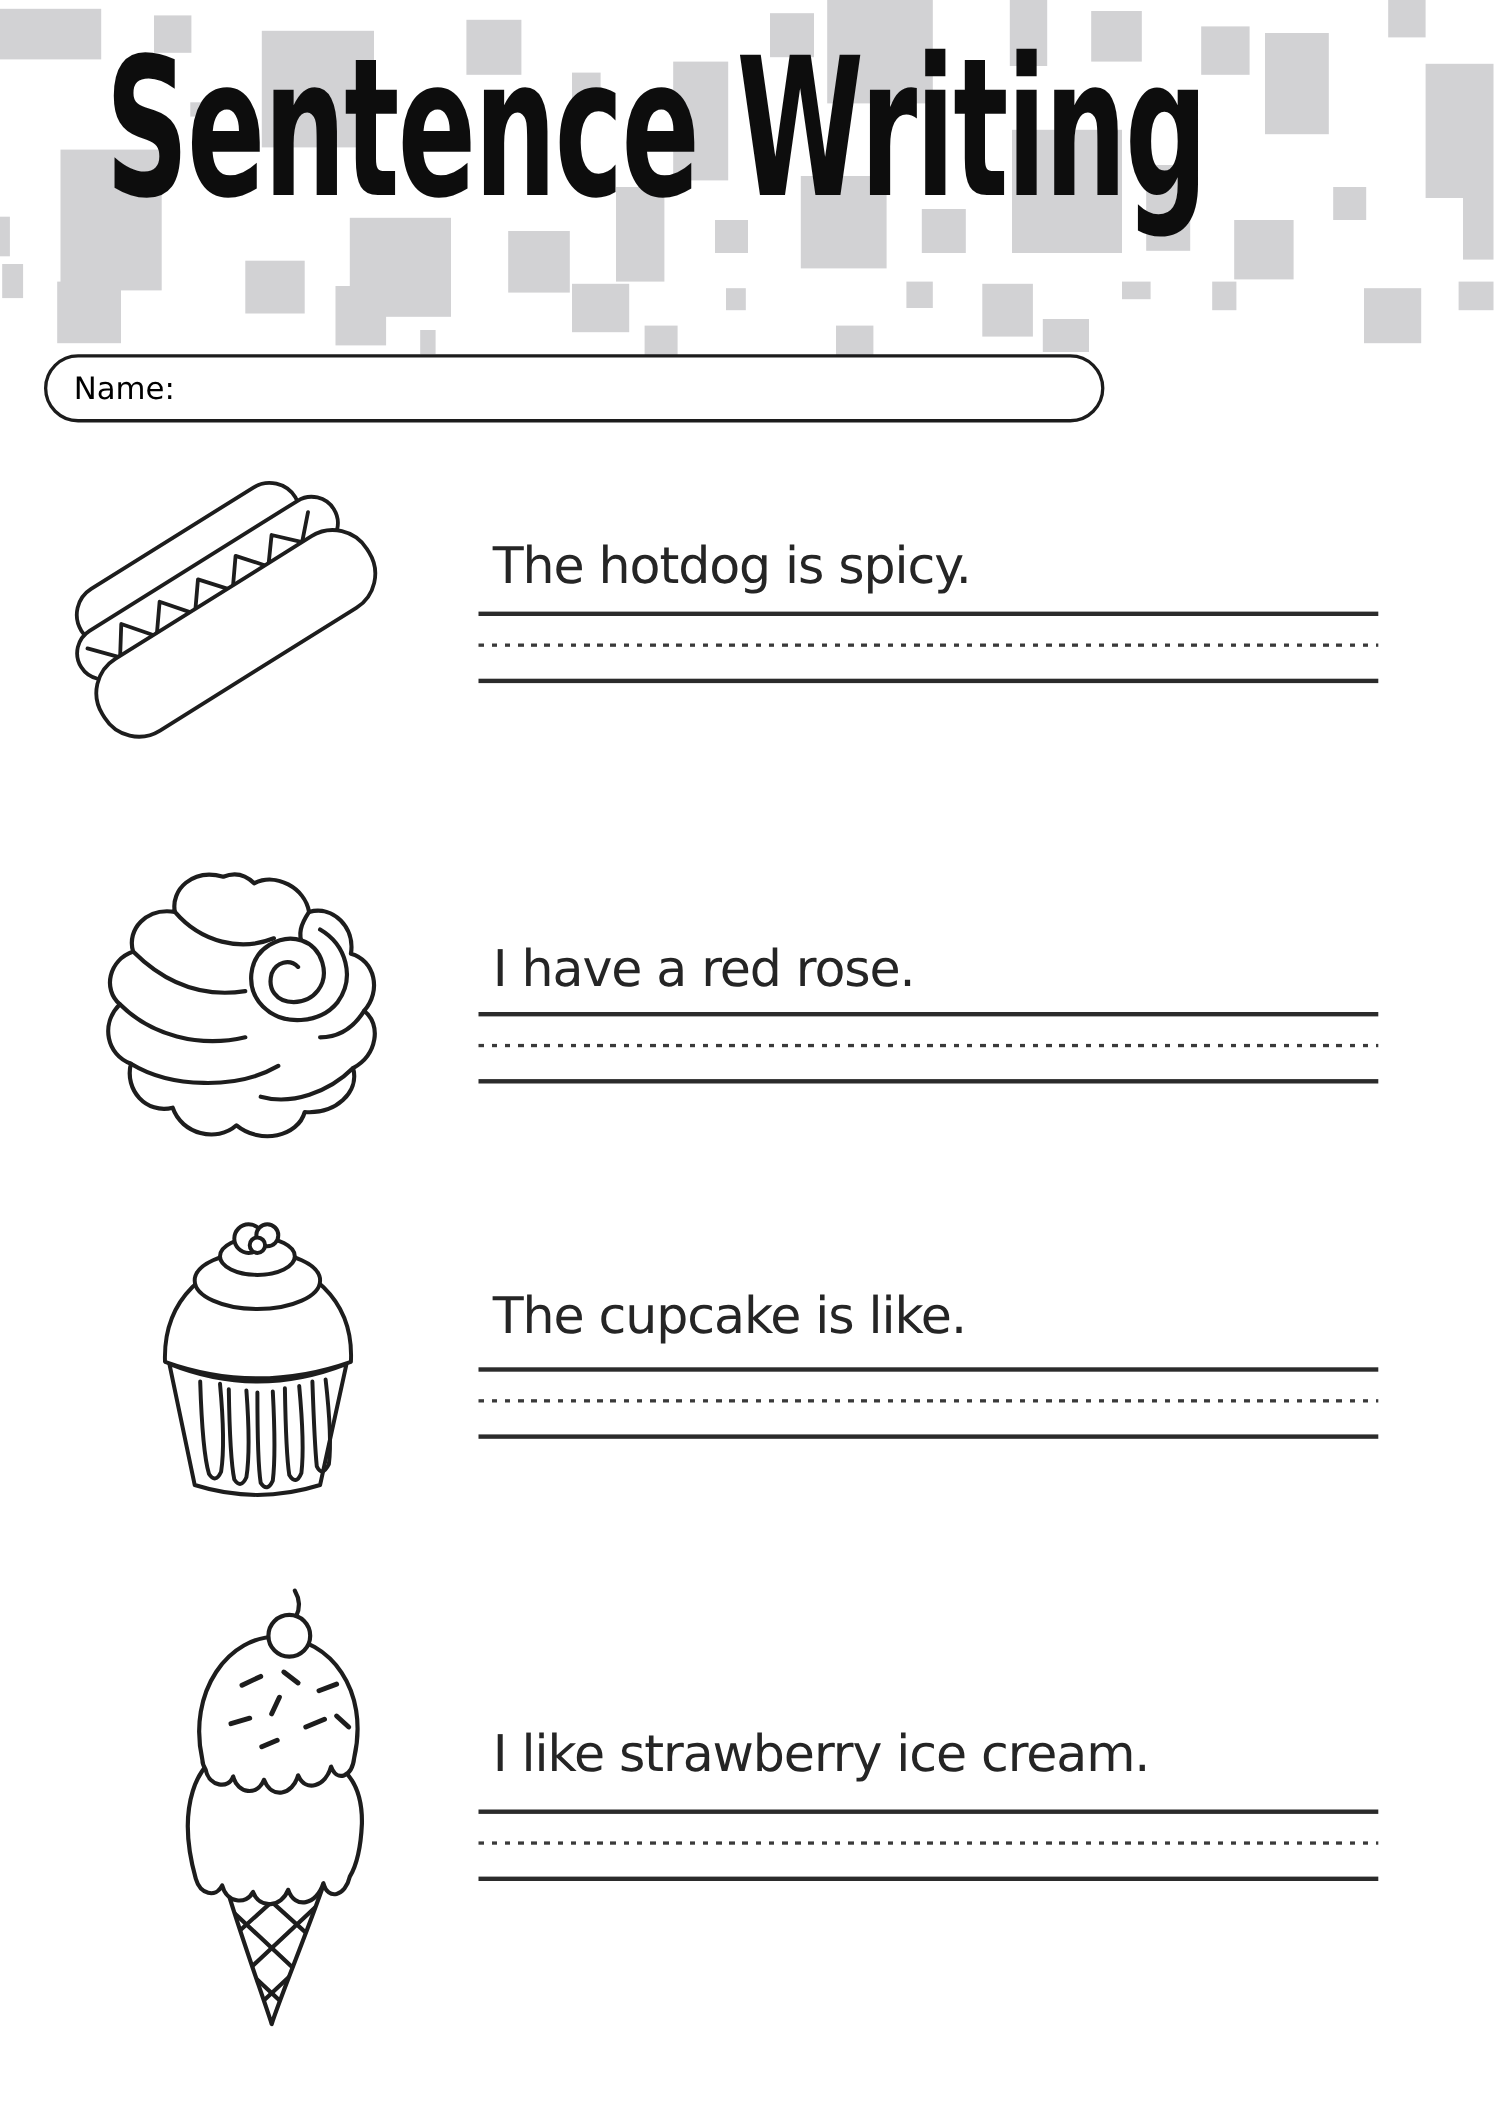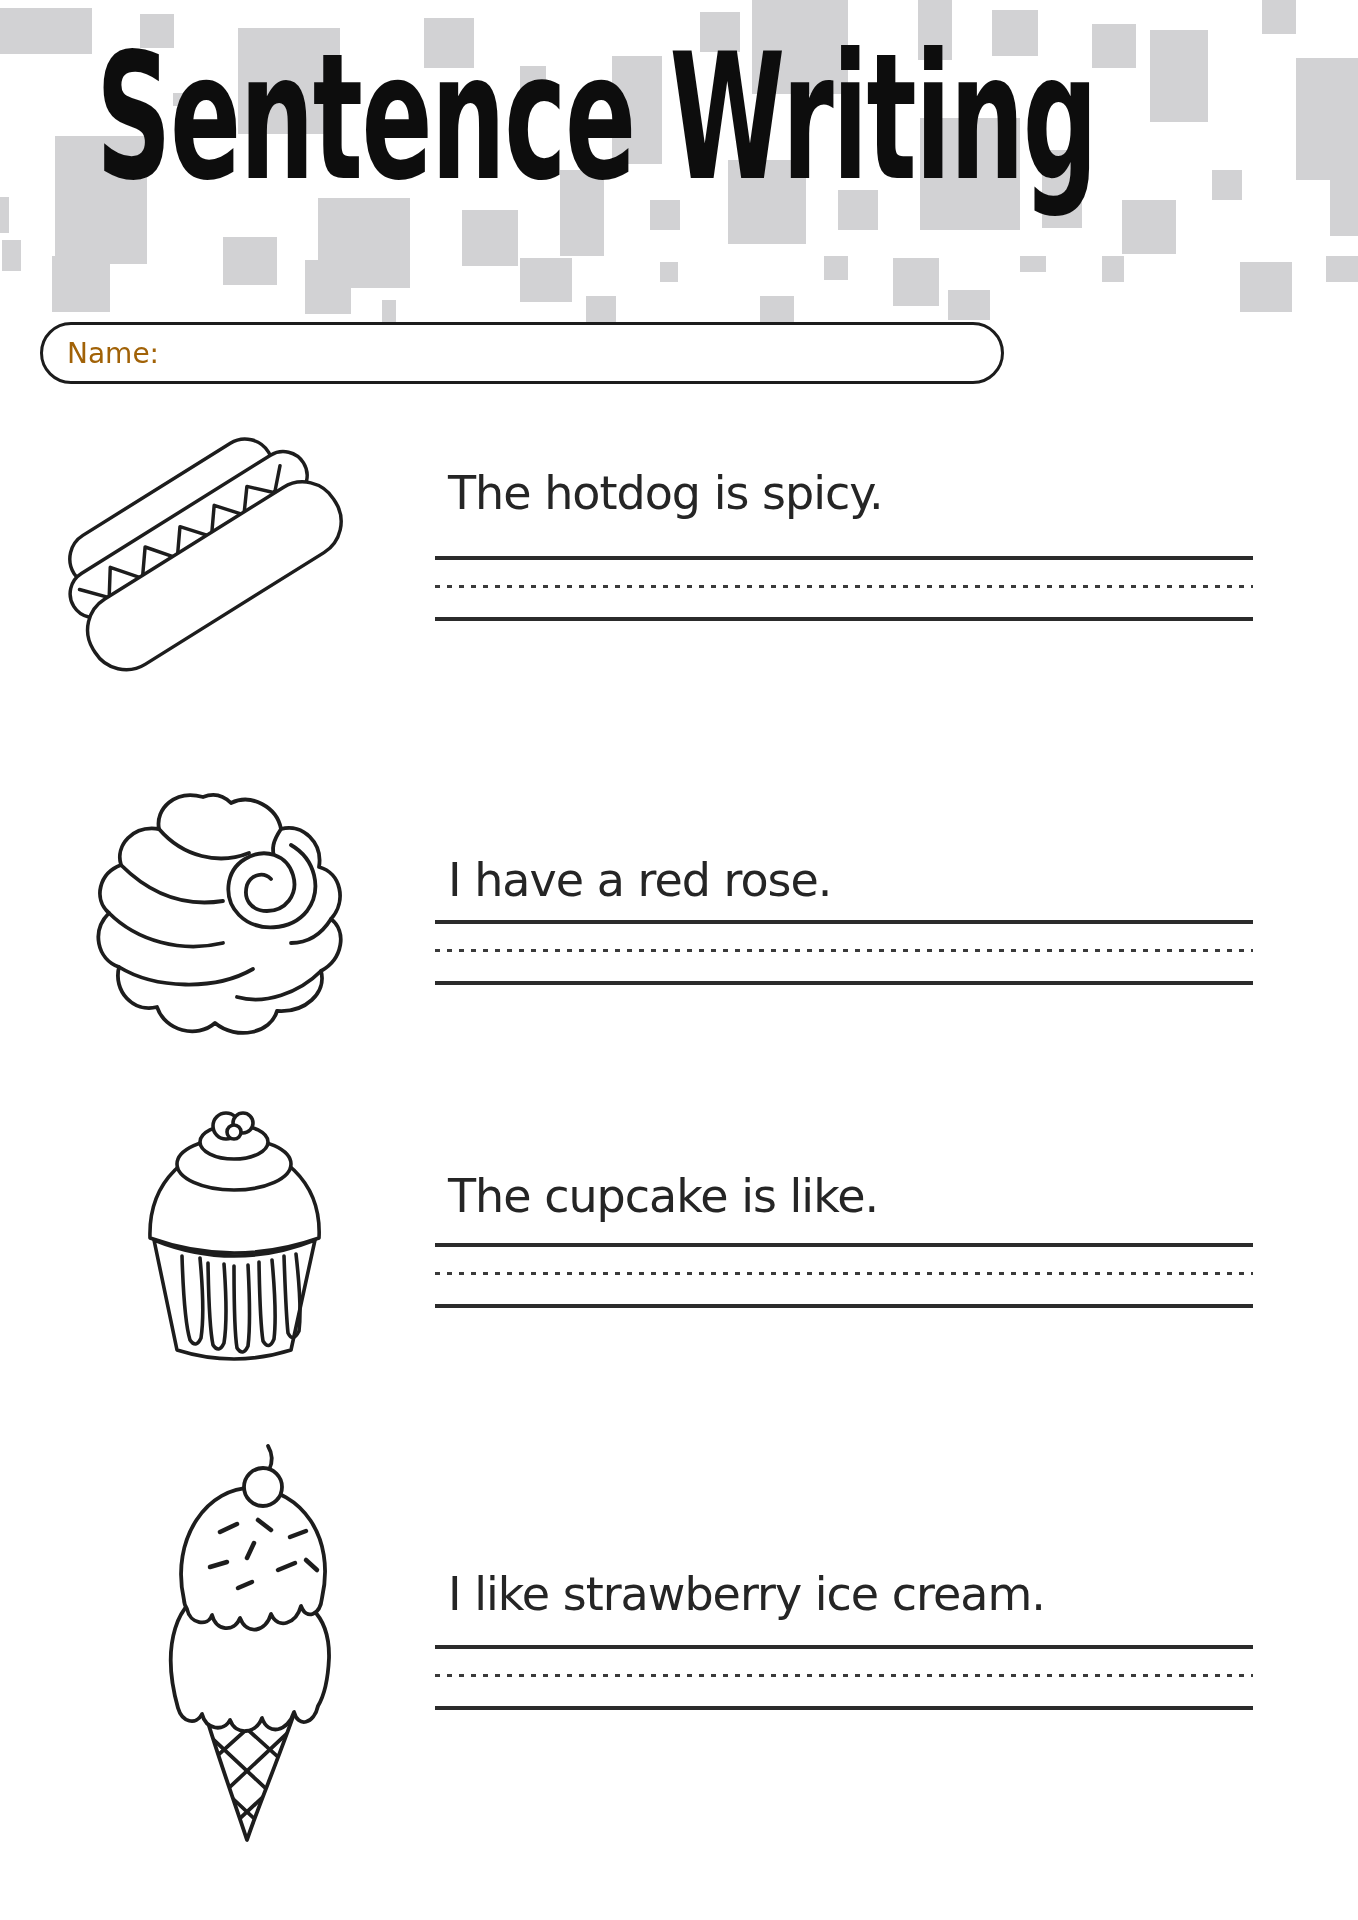--- a/index.html
+++ b/index.html
@@ -7,21 +7,21 @@
   .page{position:relative;width:1358px;height:1920px;background:var(--paper);
         overflow:hidden;font-family:"DejaVu Sans","Liberation Sans",sans-serif;color:var(--ink);}
   .sq{position:absolute;background:var(--sqc);z-index:0;}
   .title{position:absolute;left:96px;top:30px;z-index:2;font-size:175px;line-height:1;
          font-weight:bold;letter-spacing:-0.015em;transform:scaleX(0.60);transform-origin:left top;
          white-space:nowrap;color:#0d0d0d;}
   .pill{position:absolute;z-index:3;background:#fff;border:3px solid #1c1c1c;border-radius:33px;
         display:flex;align-items:center;box-sizing:border-box;}
   .pill-name{left:40px;top:322px;width:964px;height:62px;padding-left:24px;}
   .pill-date{left:1018px;top:322px;width:300px;height:62px;padding-left:18px;}
-  .pill span{font-size:28px;color:#a16207;}
+  .pill span{font-size:28px;color:#000000;}
   .instruction{position:absolute;left:0;top:398px;width:100%;text-align:center;z-index:2;
                font-size:29px;color:#1f1f1f;}
   .exercise{position:absolute;left:0;width:100%;height:0;z-index:1;}
   .art{position:absolute;}
   .sentence{position:absolute;left:448px;font-size:46px;line-height:1.1;letter-spacing:-1px;color:#252525;white-space:nowrap;}
   .rules{position:absolute;left:435px;width:818px;height:66px;}
   .rule{position:absolute;left:0;width:100%;}
   .rule.solid{height:4px;background:var(--rule);}
   .rule.dotted{height:3px;background:repeating-linear-gradient(to right,#3a3a3a 0 5px,transparent 5px 12px);}
   .r-top{top:0;} .r-mid{top:29px;} .r-bot{top:61px;}
@@ -88,21 +88,21 @@
 
   <section class="exercise" style="top:370px">
     <svg class="art" style="left:40px;top:0" width="315" height="345" viewBox="0 0 315 345">
       <g transform="translate(157,178) rotate(-32) scale(0.63) translate(-215,-113)" fill="#fff" stroke="#1d1d1d" stroke-width="5.5" stroke-linecap="round" stroke-linejoin="round">
         <rect x="28" y="0" width="364" height="88" rx="44"></rect>
         <rect x="0" y="50" width="430" height="76" rx="38"></rect>
         <polyline fill="none" points="22,70 55,106 82,66 116,108 146,68 180,110 210,70 244,110 274,70 306,108 334,72 366,104 396,72"></polyline>
         <rect x="-10" y="104" width="450" height="122" rx="58"></rect>
       </g>
     </svg>
-    <div class="sentence" style="top:98px">The hotdog is spicy.</div>
+    <div class="sentence" style="top:119px">The hotdog is spicy.</div>
     <div class="rules" style="top:186px">
       <div class="rule solid r-top"></div>
       <div class="rule dotted r-mid"></div>
       <div class="rule solid r-bot"></div>
     </div>
   </section>
 
   <section class="exercise" style="top:783px">
     <svg class="art" style="left:85px;top:0" width="265" height="270" viewBox="0 0 265 270">
       <g fill="#fff" stroke="#1d1d1d" stroke-width="3.8" stroke-linecap="round" stroke-linejoin="round">

